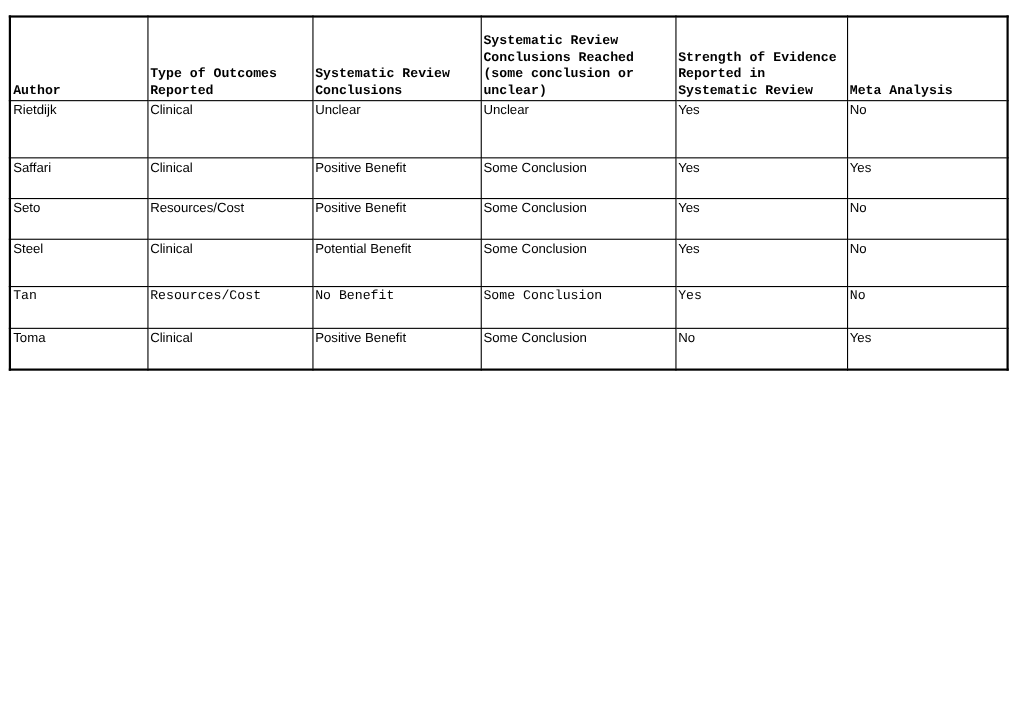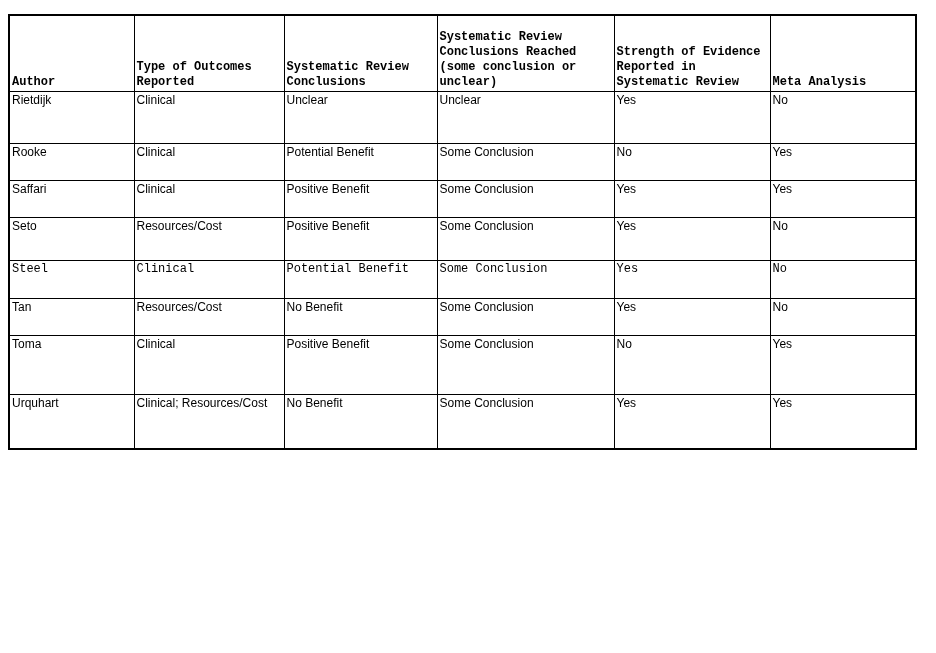--- a/index.html
+++ b/index.html
@@ -94,28 +94,20 @@
     <tbody>
       <tr>
         <td>Rietdijk</td>
         <td>Clinical</td>
         <td>Unclear</td>
         <td>Unclear</td>
         <td>Yes</td>
         <td>No</td>
       </tr>
       <tr>
-        <td>Rooke</td>
-        <td>Clinical</td>
-        <td>Potential Benefit</td>
-        <td>Some Conclusion</td>
-        <td>No</td>
-        <td>Yes</td>
-      </tr>
-      <tr>
         <td>Saffari</td>
         <td>Clinical</td>
         <td>Positive Benefit</td>
         <td>Some Conclusion</td>
         <td>Yes</td>
         <td>Yes</td>
       </tr>
       <tr>
         <td>Seto</td>
         <td>Resources/Cost</td>
@@ -141,23 +133,15 @@
         <td>No</td>
       </tr>
       <tr>
         <td>Toma</td>
         <td>Clinical</td>
         <td>Positive Benefit</td>
         <td>Some Conclusion</td>
         <td>No</td>
         <td>Yes</td>
       </tr>
-      <tr>
-        <td>Urquhart</td>
-        <td>Clinical; Resources/Cost</td>
-        <td>No Benefit</td>
-        <td>Some Conclusion</td>
-        <td>Yes</td>
-        <td>Yes</td>
-      </tr>
     </tbody>
   </table>
 </div>
 
 </body></html>

